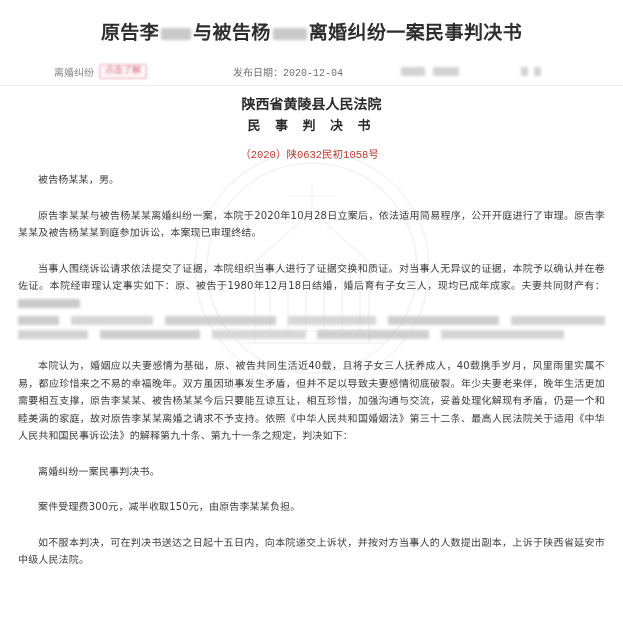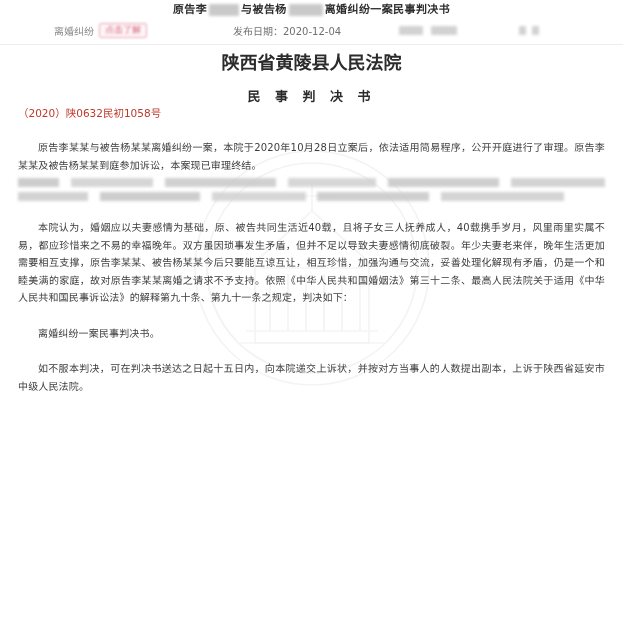--- a/index.html
+++ b/index.html
@@ -34,46 +34,49 @@
     position: relative;
     z-index: 1;
     padding: 0 18px;
     box-sizing: border-box;
     width: 623px;
   }
 
   
   .doc-title {
     text-align: center;
-    font-size: 11px;
+    font-size: 19px;
     font-weight: 700;
     color: #2e2e2e;
     letter-spacing: .4px;
+    padding-top: 22px;
     line-height: 20px;
     white-space: nowrap;
   }
   .redact {
     display: inline-block;
     background: #c9c9c9;
     border-radius: 1px;
     vertical-align: middle;
     filter: blur(1.6px);
     margin: 0 2px;
   }
   .redact.t1 { width: 30px; height: 12px; }
   .redact.t2 { width: 34px; height: 12px; }
 
   
   .meta-bar {
+    margin-top: 19px;
     height: 20px;
     display: flex;
     align-items: center;
     font-size: 10px;
     color: #7a7a7a;
     position: relative;
+    font-family: Liberation Mono, monospace;
   }
   .meta-left {
     display: flex;
     align-items: center;
     gap: 5px;
     width: 215px;
     padding-left: 36px;
     box-sizing: border-box;
   }
   .tag-category { color: #8a8a8a; font-size: 10px; white-space: nowrap; }
@@ -105,42 +108,43 @@
     left: -18px;
     right: -18px;
     bottom: -5px;
     height: 1px;
     background: #ededed;
   }
 
   
   .court-name {
     text-align: center;
-    font-size: 18px;
+    font-size: 14px;
     font-weight: 700;
     color: #2b2b2b;
     margin-top: 14px;
     line-height: 18px;
   }
   .doc-type {
     text-align: center;
     font-size: 13px;
     font-weight: 700;
     color: #2b2b2b;
     letter-spacing: 5px;
-    margin-top: 16px;
+    margin-top: 4px;
     line-height: 18px;
   }
   .case-number {
-    text-align: left;
+    text-align: center;
     font-size: 10.5px;
     color: #c0392b;
-    margin-top: 0;
+    margin-top: 13px;
     padding-right: 4px;
     line-height: 15px;
+    font-family: Liberation Mono, monospace;
   }
 
   
   .body-block { margin-top: 8px; }
   p.para {
     font-size: 10px;
     line-height: 17.5px;
     color: #3d3d3d;
     margin: 0 0 1px 0;
     text-align: justify;
@@ -220,31 +224,36 @@
     <span class="meta-blur mb-d"></span>
     <div class="meta-divider"></div>
   </div>
 
   <div class="court-name">陕西省黄陵县人民法院</div>
   <div class="doc-type">民 事 判 决 书</div>
   <div class="case-number">（2020）陕0632民初1058号</div>
 
   <div class="body-block">
 
+    <p class="para party">被告杨某某，男。</p>
 
     <p class="para indent">原告李某某与被告杨某某离婚纠纷一案，本院于2020年10月28日立案后，依法适用简易程序，公开开庭进行了审理。原告李某某及被告杨某某到庭参加诉讼，本案现已审理终结。</p>
 
 
 
+    <p class="para indent">
+      <span>当事人围绕诉讼请求依法提交了证据，本院组织当事人进行了证据交换和质证。对当事人无异议的证据，本院予以确认并在卷佐证。本院经审理认定事实如下：原、被告于1980年12月18日结婚，婚后育有子女三人，现均已成年成家。夫妻共同财产有：</span><span class="inline-blur ib-wide"></span>
+    </p>
 
     <span class="blur-line"></span>
     <span class="blur-line l2"></span>
 
 
     <p class="para indent">本院认为，婚姻应以夫妻感情为基础，原、被告共同生活近40载，且将子女三人抚养成人，40载携手岁月，风里雨里实属不易，都应珍惜来之不易的幸福晚年。双方虽因琐事发生矛盾，但并不足以导致夫妻感情彻底破裂。年少夫妻老来伴，晚年生活更加需要相互支撑，原告李某某、被告杨某某今后只要能互谅互让，相互珍惜，加强沟通与交流，妥善处理化解现有矛盾，仍是一个和睦美满的家庭，故对原告李某某离婚之请求不予支持。依照《中华人民共和国婚姻法》第三十二条、最高人民法院关于适用《中华人民共和国民事诉讼法》的解释第九十条、第九十一条之规定，判决如下：</p>
 
     <p class="para indent">离婚纠纷一案民事判决书。</p>
 
+    <p class="para indent">案件受理费300元，减半收取150元，由原告李某某负担。</p>
 
     <p class="para indent">如不服本判决，可在判决书送达之日起十五日内，向本院递交上诉状，并按对方当事人的人数提出副本，上诉于陕西省延安市中级人民法院。</p>
   </div>
 
 </div>
 
 </body></html>

